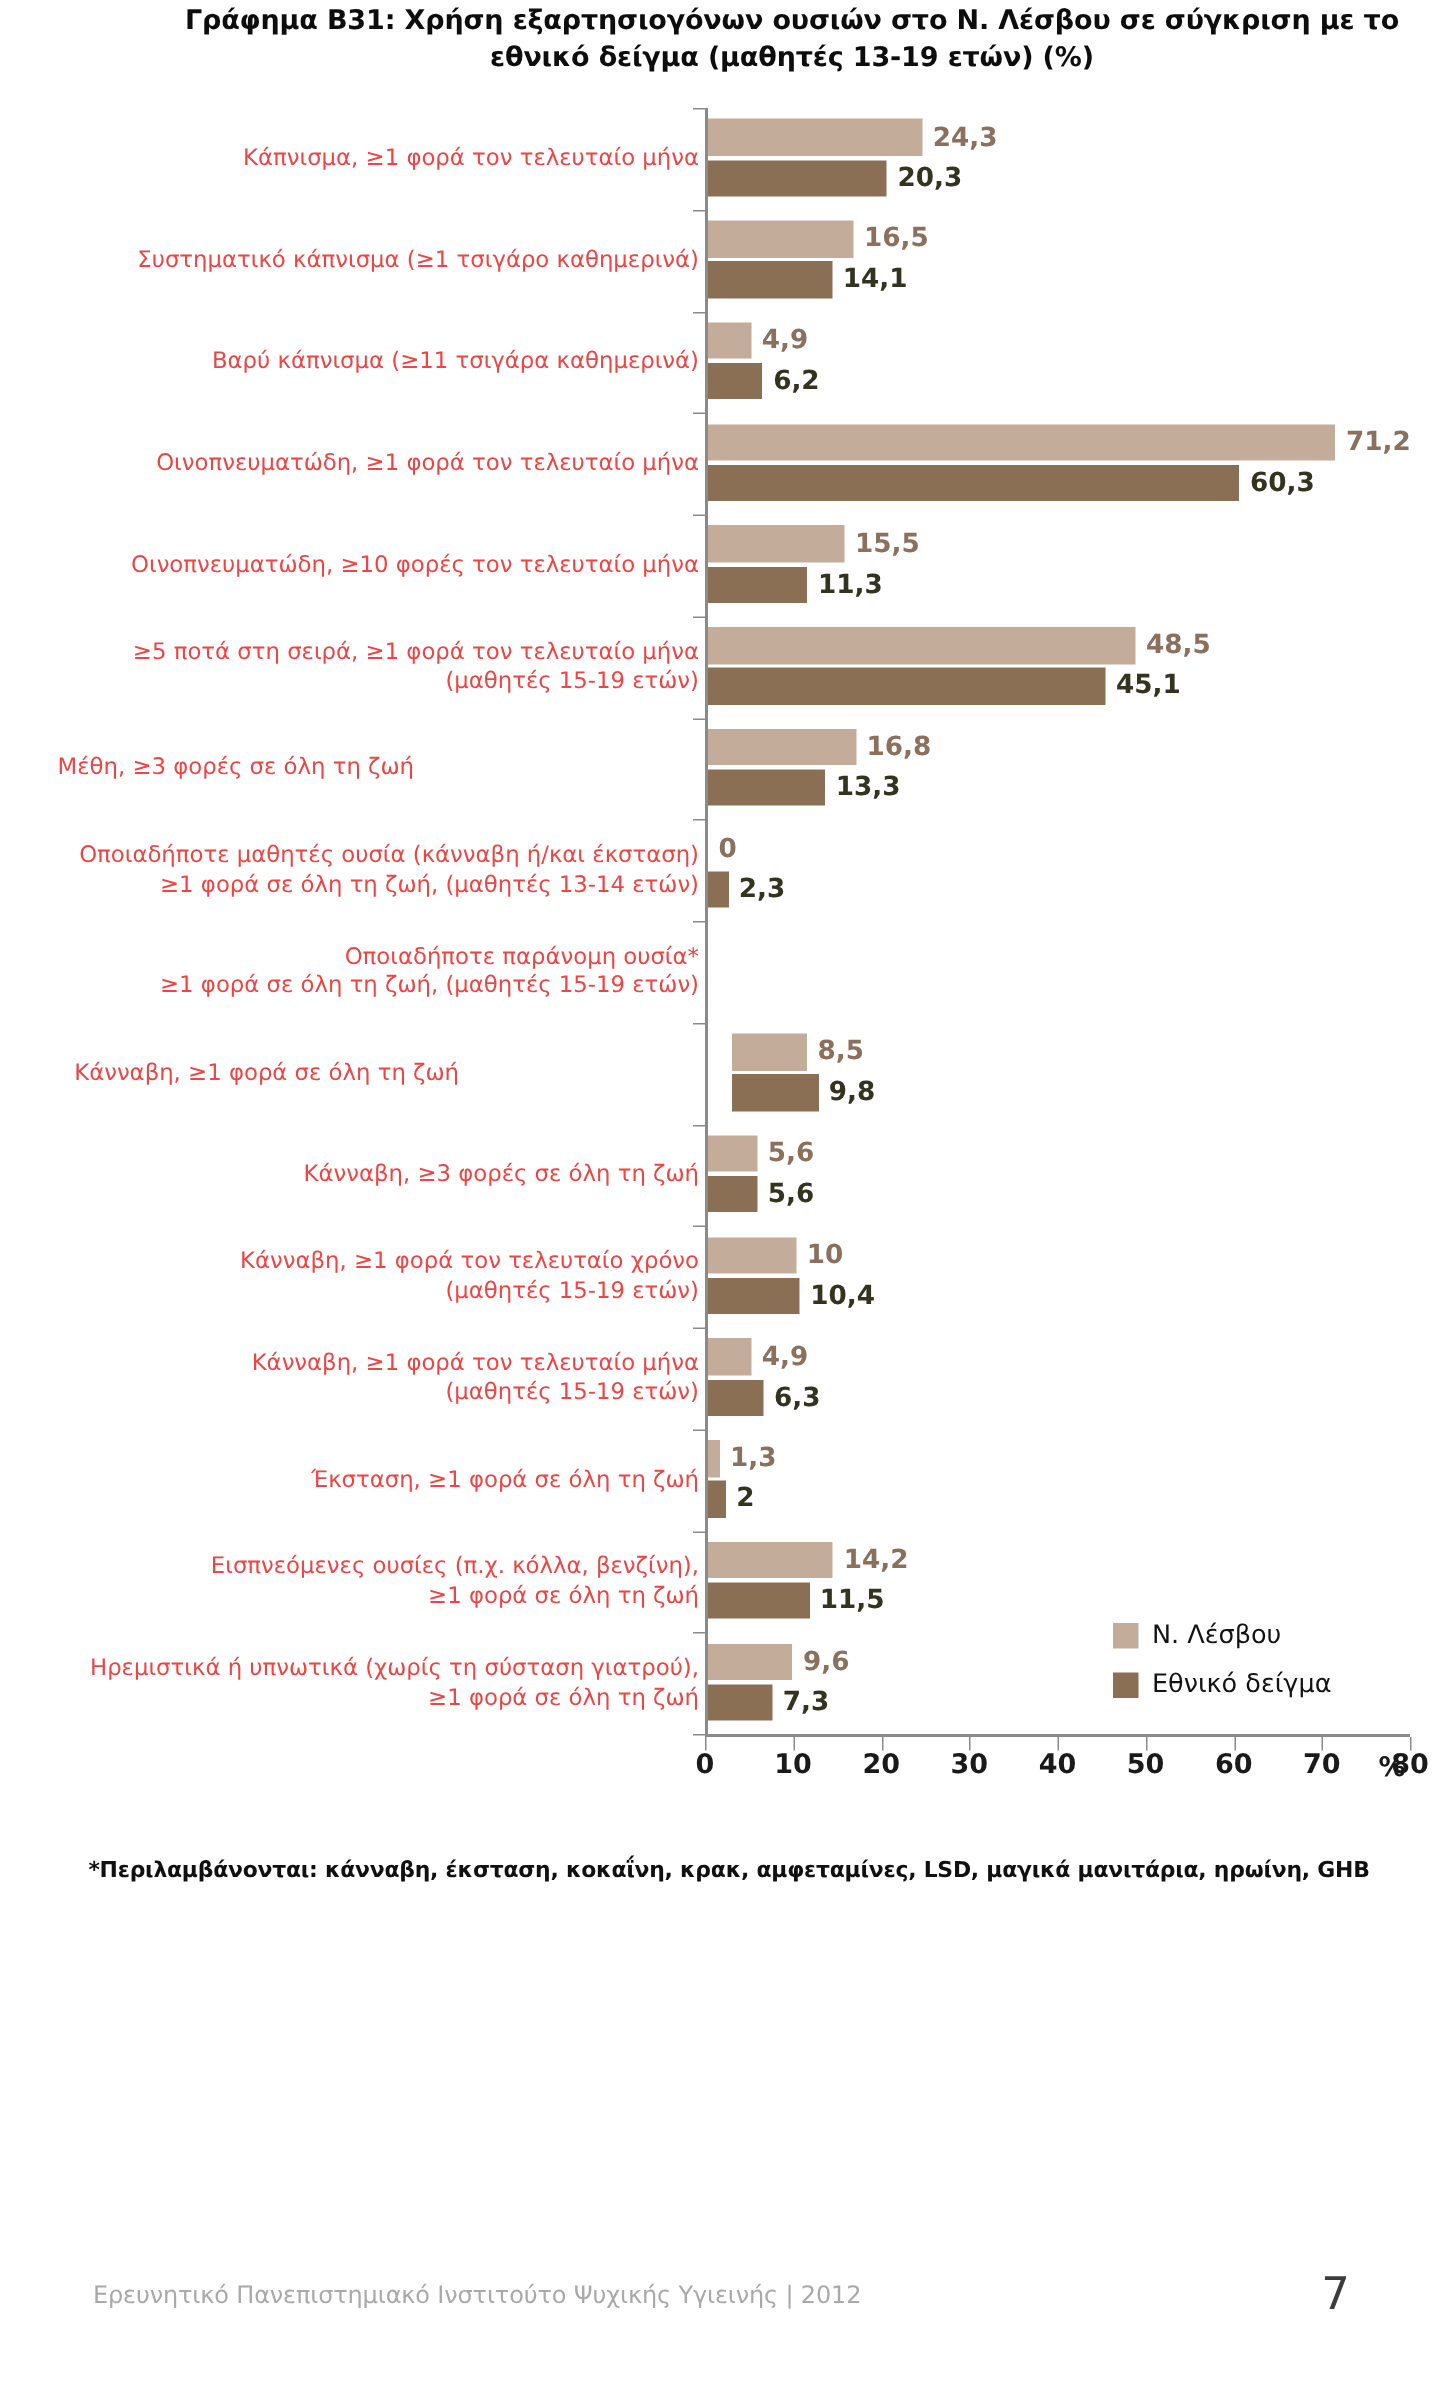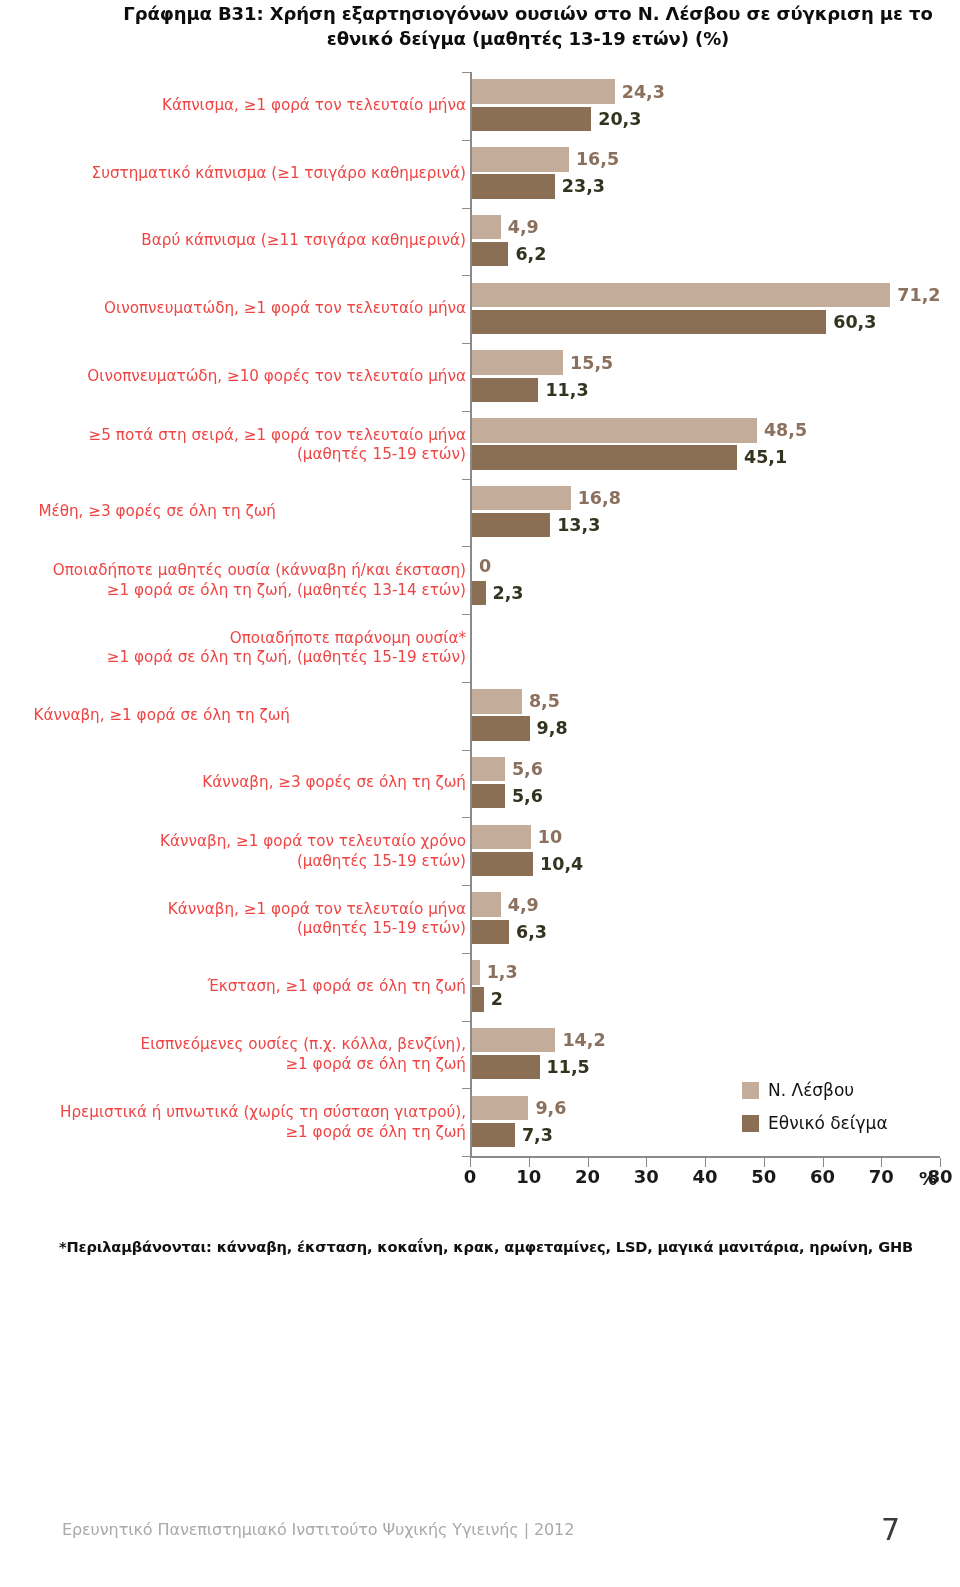--- a/index.html
+++ b/index.html
@@ -246,21 +246,21 @@
         <div class="row-label" style="top: 50%; transform: translateY(-50%);">
           <div>Συστηματικό κάπνισμα (≥1 τσιγάρο καθημερινά)</div>
         </div>
         <div class="bars">
           <div class="bar-wrap s0">
             <div class="bar s0" style="width: 96.9375px; background: rgb(195, 173, 154);"></div>
             <div class="bar-value s0">16,5</div>
           </div>
           <div class="bar-wrap s1">
             <div class="bar s1" style="width: 82.8375px; background: rgb(139, 111, 85);"></div>
-            <div class="bar-value s1">23,3</div>
+            <div class="bar-value s1">14,1</div>
           </div>
         </div>
       </div>
       <div class="row" style="position: absolute; left: 0px; top: 135.5px; width: 960px; height: 67.75px;">
         <div class="row-label" style="top: 50%; transform: translateY(-50%);">
           <div>Βαρύ κάπνισμα (≥11 τσιγάρα καθημερινά)</div>
         </div>
         <div class="bars">
           <div class="bar-wrap s0">
             <div class="bar s0" style="width: 28.7875px; background: rgb(195, 173, 154);"></div>
@@ -348,21 +348,21 @@
             <div class="bar-value s1">2,3</div>
           </div>
         </div>
       </div>
       <div class="row" style="position: absolute; left: 0px; top: 542px; width: 960px; height: 67.75px;">
         <div class="row-label" style="top: 50%; transform: translateY(-50%);">
           <div>Οποιαδήποτε παράνομη ουσία*</div>
           <div>≥1 φορά σε όλη τη ζωή, (μαθητές 15-19 ετών)</div>
         </div>
       </div>
-      <div class="row" style="position: absolute; left: 0px; top: 609.75px; width: 784px; height: 67.75px; padding-left: 26px;">
+      <div class="row" style="position: absolute; left: 16px; top: 609.75px; width: 784px; height: 67.75px; padding-left: 26px;">
         <div class="row-label" style="top: 50%; transform: translateY(-50%);">
           <div>Κάνναβη, ≥1 φορά σε όλη τη ζωή</div>
         </div>
         <div class="bars">
           <div class="bar-wrap s0">
             <div class="bar s0" style="width: 49.9375px; background: rgb(195, 173, 154);"></div>
             <div class="bar-value s0">8,5</div>
           </div>
           <div class="bar-wrap s1">
             <div class="bar s1" style="width: 57.575px; background: rgb(139, 111, 85);"></div>

